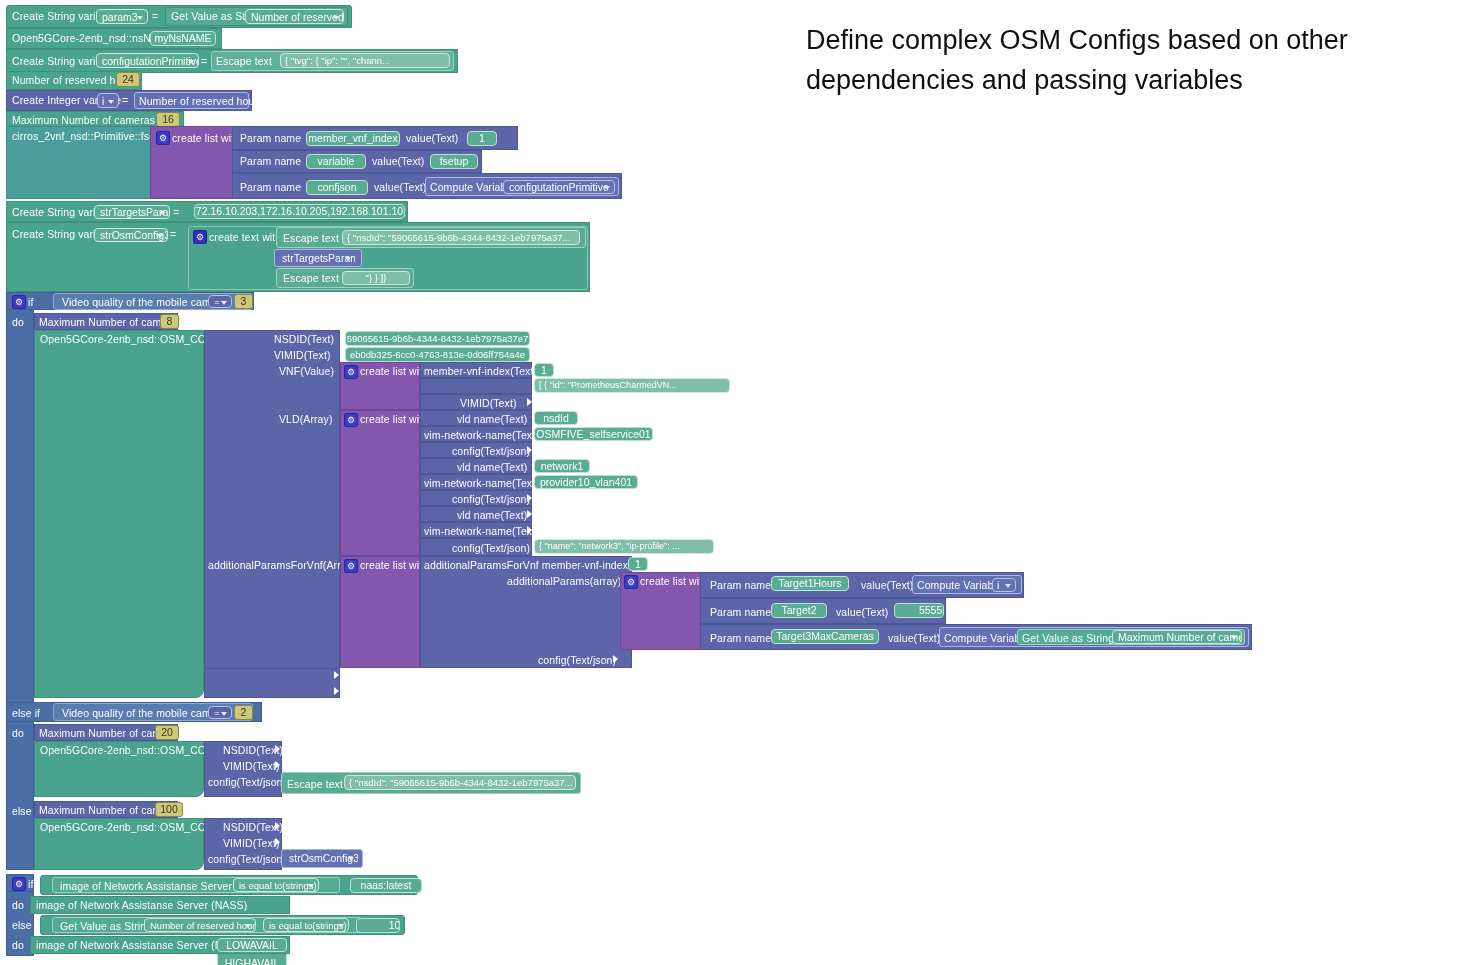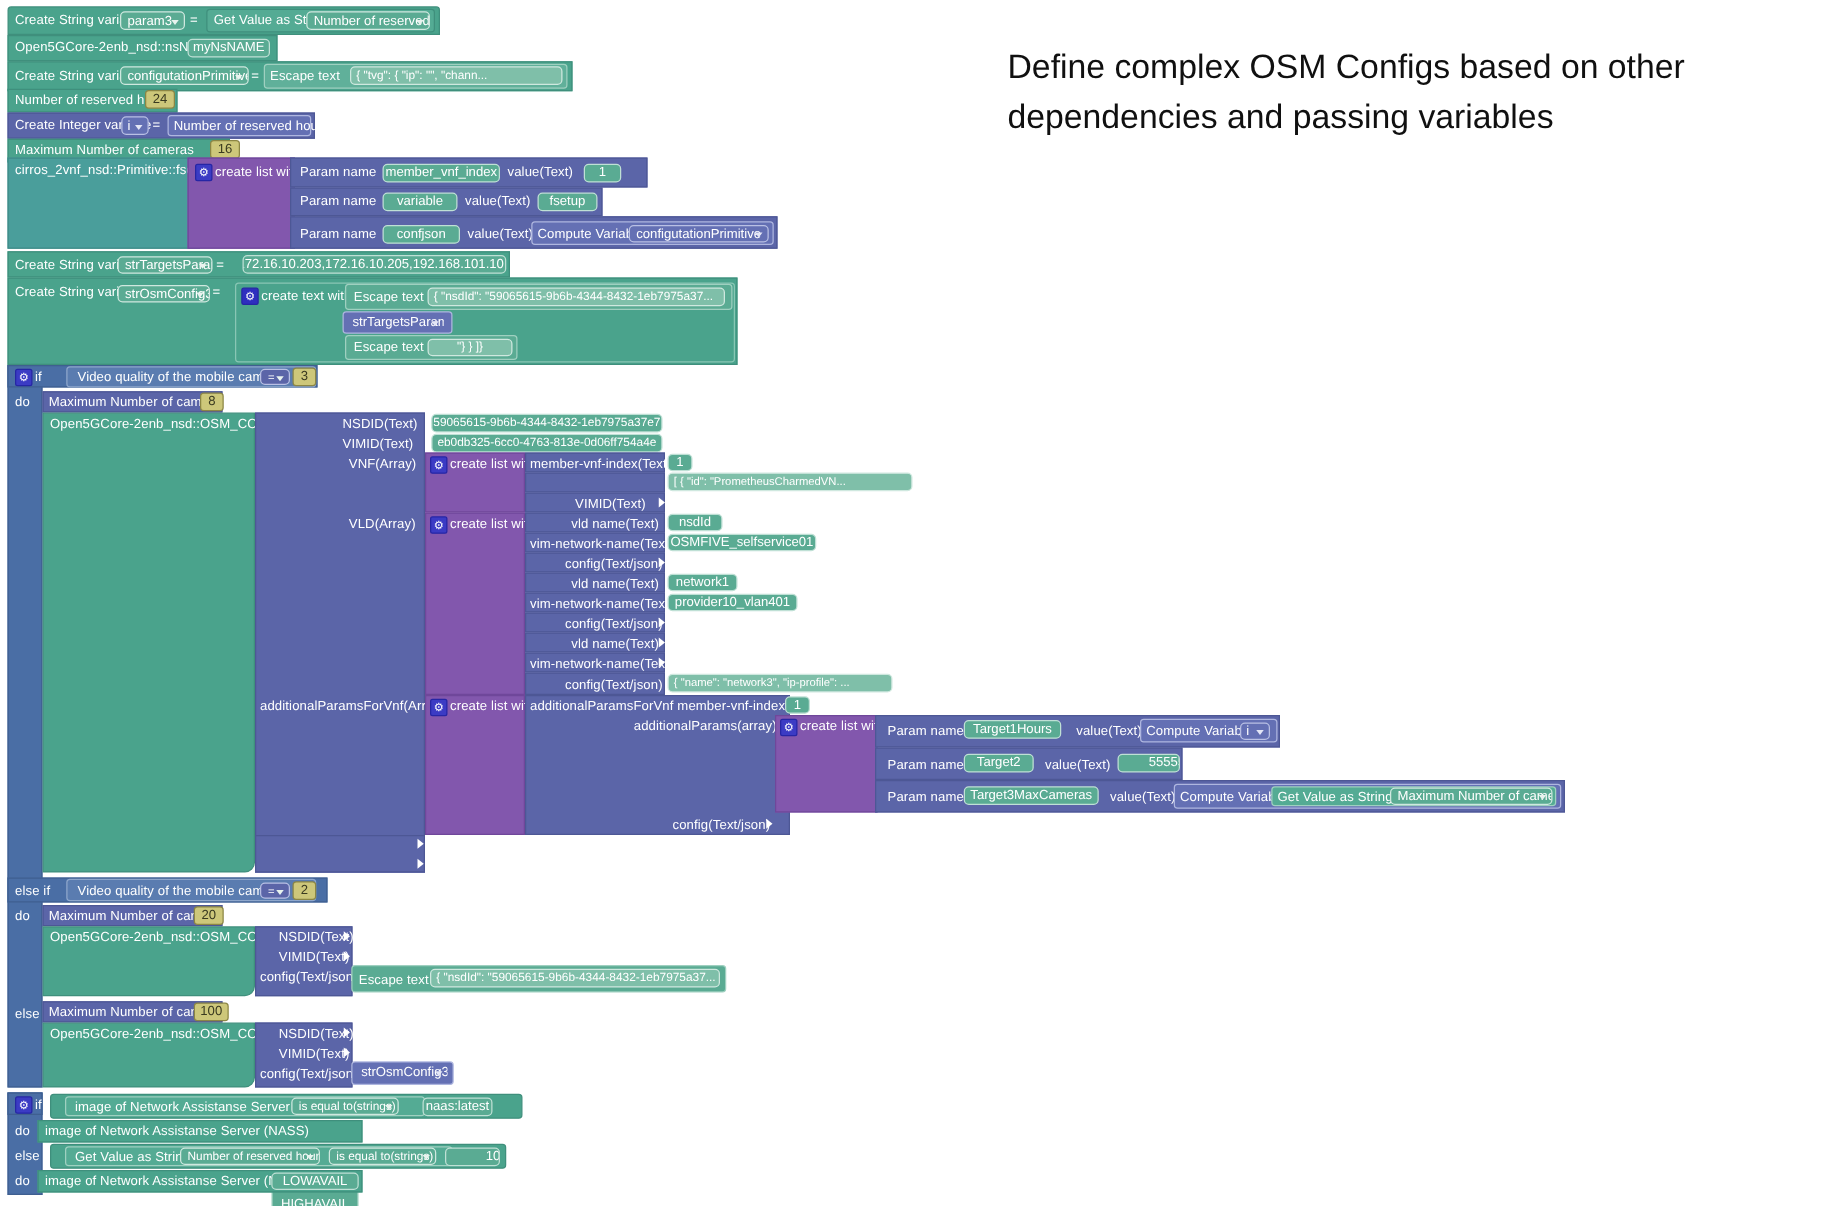--- a/index.html
+++ b/index.html
@@ -74,21 +74,21 @@
     position:absolute;color:#101010;
     font-family:"Liberation Sans", sans-serif;
     font-size:27px;line-height:40px;font-weight:400;white-space:pre-line;
   }
 </style>
 </head>
 <body>
 
 <div class="canvas">
 
-  <div class="title" style="left:806px;top:20px;width:640px;margin-top:13px;">Define complex OSM Configs based on other
+  <div class="title" style="left:806px;top:20px;width:640px;">Define complex OSM Configs based on other
 dependencies and passing variables</div>
 
   <div class="blk teal" style="left:6px;top:5px;width:346px;height:23px;border-radius:3px 3px 0 0;"></div>
   <div class="lbl" style="left:12px;top:11px;">Create String variable</div>
   <div class="vardrop" style="left:96px;top:9px;width:52px;height:15px;">param3</div>
   <div class="lbl" style="left:152px;top:11px;">=</div>
   <div class="blk teal" style="left:165px;top:7px;width:183px;height:19px;border-radius:3px;background:#54ab94;"></div>
   <div class="lbl" style="left:171px;top:11px;">Get Value as String</div>
   <div class="vardrop" style="left:245px;top:9px;width:99px;height:15px;">Number of reserved hours</div>
 
@@ -110,21 +110,21 @@
 
   <div class="blk indigo" style="left:6px;top:90px;width:246px;height:21px;"></div>
   <div class="lbl" style="left:12px;top:95px;">Create Integer variable</div>
   <div class="vardrop ind" style="left:97px;top:93px;width:22px;height:15px;padding:0 10px 0 4px;">i</div>
   <div class="lbl" style="left:122px;top:95px;">=</div>
   <div class="blk" style="left:134px;top:92px;width:115px;height:17px;border-radius:3px;background:#6470b4;border:1px solid #aeb6df;"></div>
   <div class="lbl" style="left:139px;top:96px;">Number of reserved hours</div>
 
   <div class="blk teal" style="left:6px;top:111px;width:178px;height:19px;"></div>
   <div class="lbl" style="left:12px;top:115px;">Maximum Number of cameras</div>
-  <div class="field num" style="left:156px;top:112px;width:24px;height:15px;margin-left:12px;">16</div>
+  <div class="field num" style="left:156px;top:112px;width:24px;height:15px;">16</div>
 
   <div class="blk" style="left:6px;top:126px;width:154px;height:73px;background:#4a9e9b;border:1px solid #3f8a88;"></div>
   <div class="lbl" style="left:12px;top:131px;">cirros_2vnf_nsd::Primitive::fsetup</div>
 
   <div class="blk purple" style="left:150px;top:126px;width:86px;height:73px;"></div>
   <div class="gear" style="left:156px;top:131px;">⚙</div>
   <div class="lbl" style="left:172px;top:133px;">create list with</div>
 
   <div class="blk indigo" style="left:232px;top:126px;width:286px;height:24px;"></div>
   <div class="lbl" style="left:240px;top:133px;">Param name</div>
@@ -190,21 +190,21 @@
   <div class="lbl" style="left:40px;top:334px;">Open5GCore-2enb_nsd::OSM_CONFIG</div>
 
   <div class="blk indigo" style="left:204px;top:330px;width:136px;height:368px;"></div>
 
   <div class="lbl" style="left:274px;top:334px;">NSDID(Text)</div>
   <div class="field" style="left:345px;top:331px;width:185px;height:15px;font-size:9.5px;">59065615-9b6b-4344-8432-1eb7975a37e7</div>
 
   <div class="lbl" style="left:274px;top:350px;">VIMID(Text)</div>
   <div class="field" style="left:345px;top:347px;width:185px;height:15px;font-size:9.5px;">eb0db325-6cc0-4763-813e-0d06ff754a4e</div>
 
-  <div class="lbl" style="left:279px;top:366px;">VNF(Array)</div>
+  <div class="lbl" style="left:279px;top:366px;">VNF(Value)</div>
   <div class="lbl" style="left:279px;top:414px;">VLD(Array)</div>
   <div class="lbl" style="left:208px;top:560px;">additionalParamsForVnf(Array)</div>
   <div class="lbl" style="left:208px;top:671px;">additionalParamsForNs(Array)</div>
   <div class="lbl" style="left:258px;top:687px;">ssh_keys(Array)</div>
 
   <div class="blk purple" style="left:340px;top:362px;width:80px;height:48px;"></div>
   <div class="gear" style="left:344px;top:365px;">⚙</div>
   <div class="lbl" style="left:360px;top:366px;">create list with</div>
 
   <div class="blk indigo" style="left:420px;top:362px;width:112px;height:16px;"></div>
@@ -344,21 +344,21 @@
   <div class="vardrop ind" style="left:284px;top:851px;width:74px;height:14px;border:none;background:transparent;">strOsmConfig3</div>
 
   <div class="blk steel" style="left:6px;top:874px;width:28px;height:82px;"></div>
   <div class="blk steel" style="left:6px;top:874px;width:28px;height:18px;"></div>
   <div class="gear" style="left:12px;top:877px;">⚙</div>
   <div class="lbl" style="left:28px;top:879px;">if</div>
   <div class="blk" style="left:40px;top:875px;width:378px;height:20px;background:#4aa38c;border:1px solid #3f8f7c;border-radius:3px;"></div>
   <div class="blk" style="left:52px;top:877px;width:288px;height:16px;background:#54ab94;border:1px solid #9fd0c0;border-radius:3px;"></div>
   <div class="lbl" style="left:60px;top:881px;">image of Network Assistanse Server (NASS)</div>
   <div class="vardrop" style="left:233px;top:878px;width:86px;height:14px;font-size:9.5px;">is equal to(strings)</div>
-  <div class="field" style="left:338px;top:878px;width:56px;height:15px;">naas:latest</div>
+  <div class="field" style="left:350px;top:878px;width:72px;height:15px;">naas:latest</div>
 
   <div class="lbl" style="left:12px;top:900px;">do</div>
   <div class="blk" style="left:30px;top:896px;width:260px;height:18px;background:#4aa38c;border:1px solid #3f8f7c;"></div>
   <div class="lbl" style="left:36px;top:900px;">image of Network Assistanse Server (NASS)</div>
   <div class="field" style="left:217px;top:948px;width:70px;height:30px;">HIGHAVAIL</div>
 
   <div class="lbl" style="left:12px;top:920px;">else if</div>
   <div class="blk" style="left:40px;top:915px;width:365px;height:20px;background:#4aa38c;border:1px solid #3f8f7c;border-radius:3px;"></div>
   <div class="blk" style="left:52px;top:917px;width:310px;height:16px;background:#54ab94;border:1px solid #9fd0c0;border-radius:3px;"></div>
   <div class="lbl" style="left:60px;top:921px;">Get Value as String</div>

